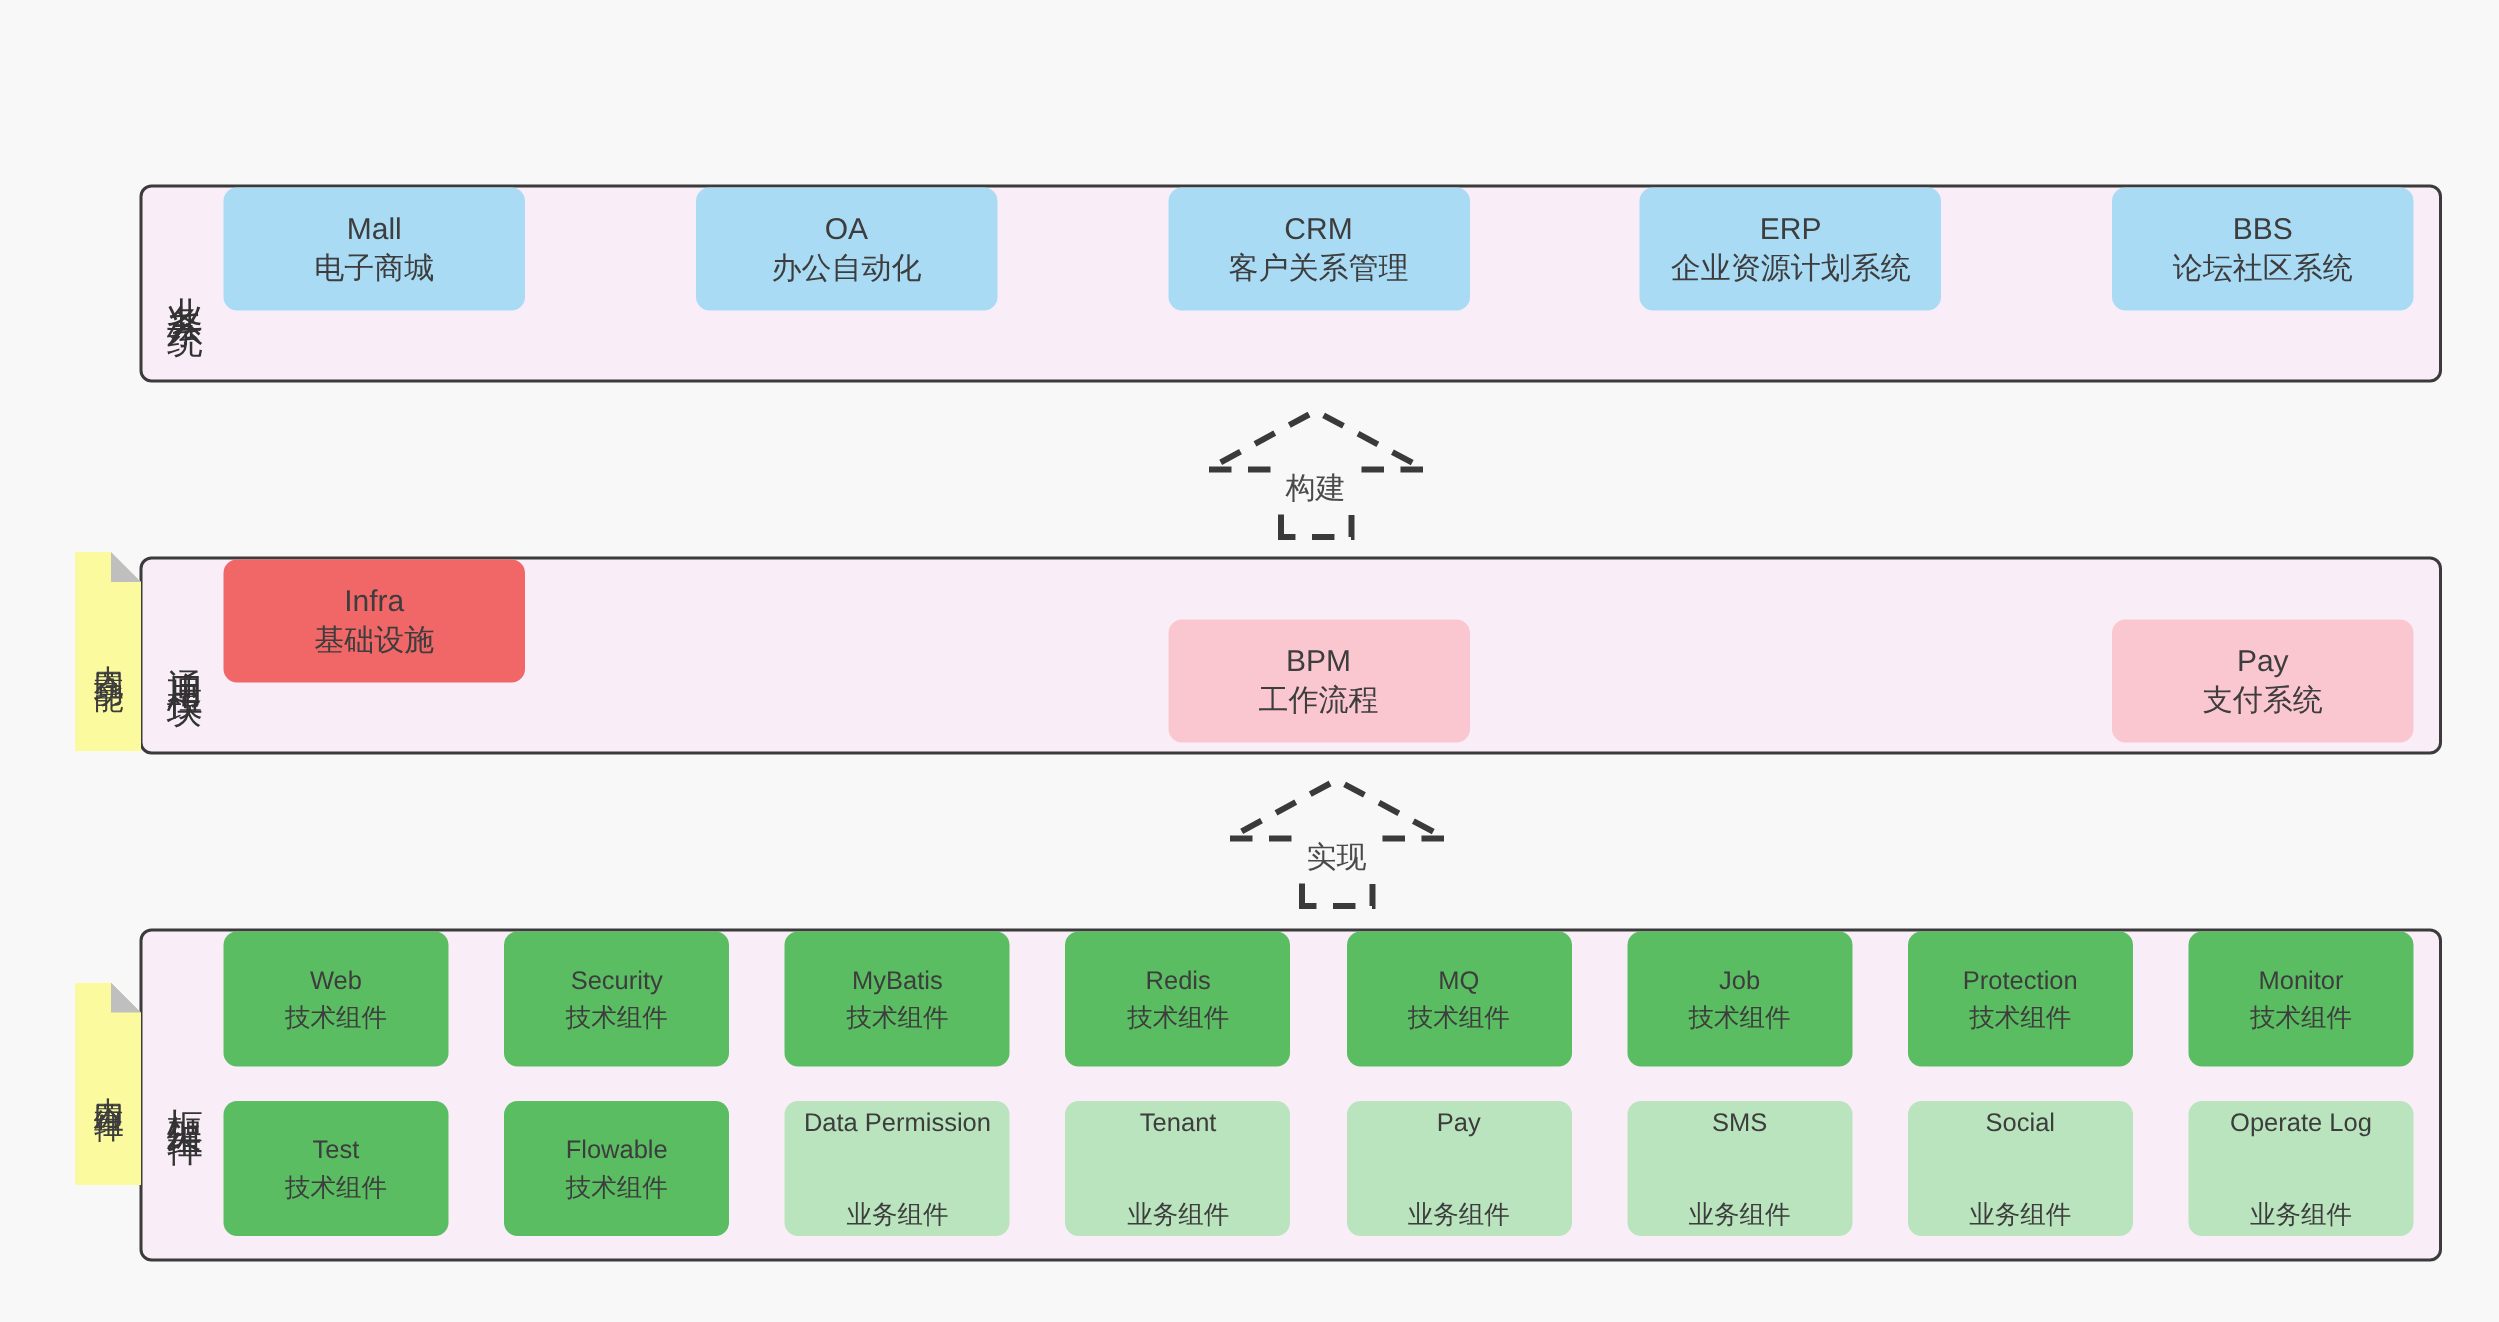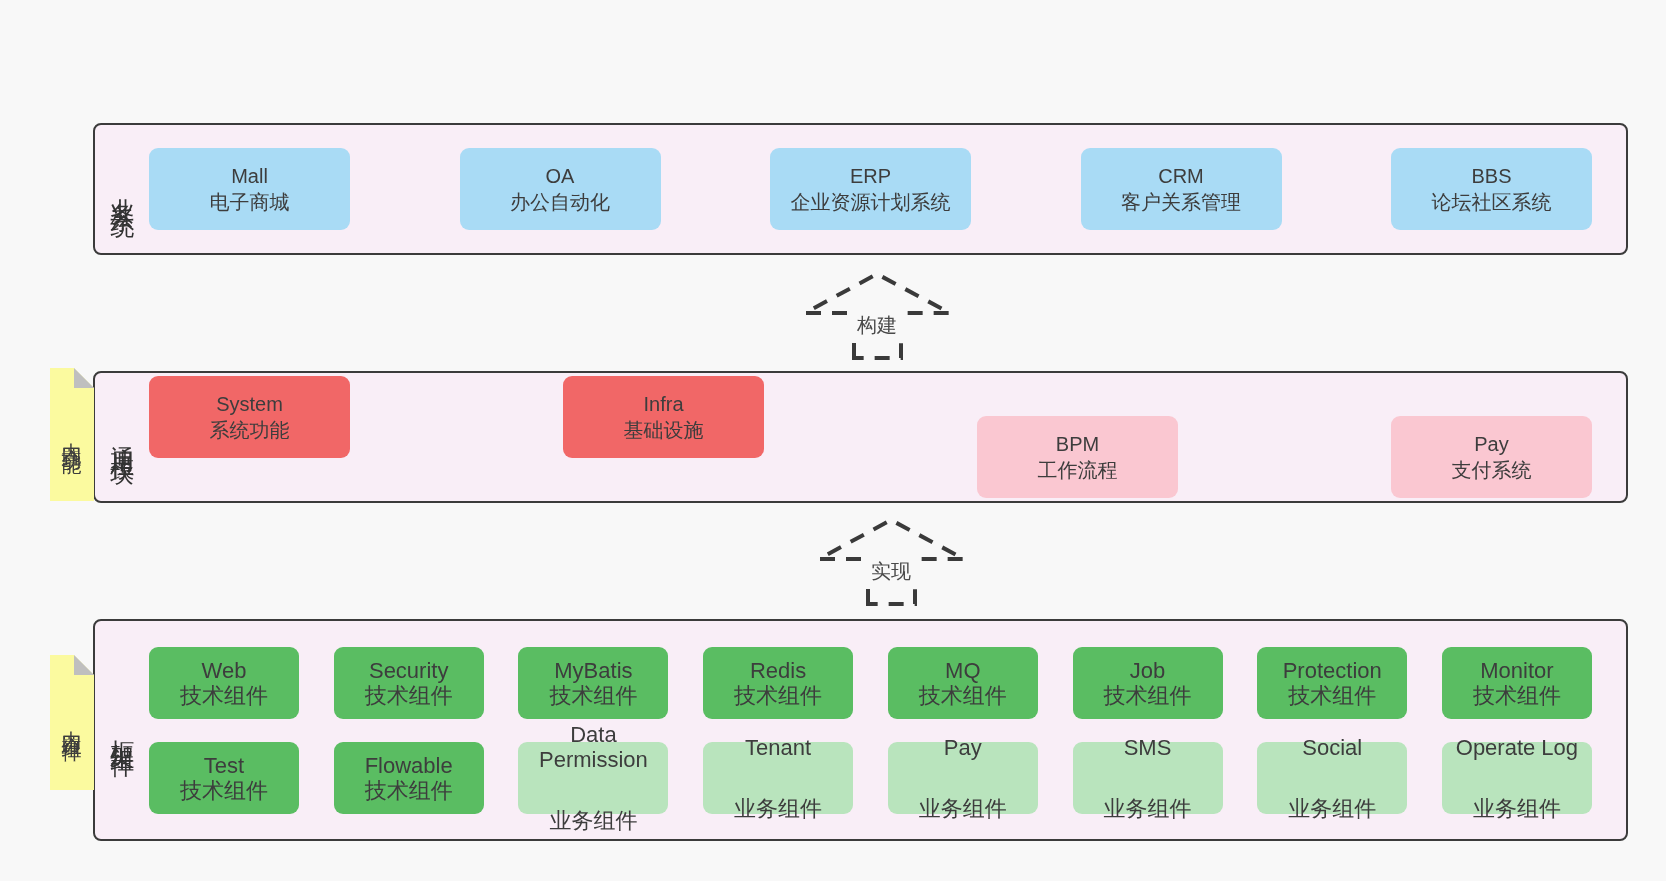--- a/index.html
+++ b/index.html
@@ -28,31 +28,31 @@
   #band-framework{top:619px;height:222px;}
   .band-label{
     width:54px;display:flex;align-items:center;justify-content:center;
     font-size:24px;color:#333;
   }
   .band-label span{
     writing-mode:vertical-rl;text-orientation:upright;
     letter-spacing:5px;line-height:1.1;
   }
   .band-content{
-    flex:1;display:flex;flex-direction:column;justify-content:center;
-    gap:23px;padding-right:34px;
+    flex:1;display:flex;flex-direction:column;
+    gap:23px;padding-right:17px;
   }
   .row{display:flex;justify-content:space-between;}
   .box{
     height:82px;border-radius:9px;
     display:flex;flex-direction:column;align-items:center;justify-content:center;
     text-align:center;font-size:20px;line-height:26px;padding:2px;
   }
   #band-business .box,#band-modules .box{width:201px;}
-  #band-framework .box{width:150px;height:72px;font-size:22px;line-height:25px;}
+  #band-framework .box{width:150px;height:90px;font-size:17px;line-height:25px;}
   .box.blue{background:var(--blue);}
   .box.red{background:var(--red);}
   .box.pink{background:var(--pink);margin-top:40px;}
   .box.green{background:var(--green);}
   .box.light_green{background:var(--light-green);gap:36px;}
   .note{
     position:absolute;left:50px;width:44px;z-index:3;
     background:var(--note-yellow);
     display:flex;align-items:center;justify-content:center;
     clip-path:polygon(0 0, calc(100% - 20px) 0, 100% 20px, 100% 100%, 0 100%);
@@ -82,26 +82,26 @@
       <div class="row">
         <div class="box blue">
           <div>Mall</div>
           <div>电子商城</div>
         </div>
         <div class="box blue">
           <div>OA</div>
           <div>办公自动化</div>
         </div>
         <div class="box blue">
+          <div>CRM</div>
+          <div>客户关系管理</div>
+        </div>
+        <div class="box blue">
           <div>ERP</div>
           <div>企业资源计划系统</div>
-        </div>
-        <div class="box blue">
-          <div>CRM</div>
-          <div>客户关系管理</div>
         </div>
         <div class="box blue">
           <div>BBS</div>
           <div>论坛社区系统</div>
         </div>
       </div>
     </div>
 </div>
 
 <svg class="arrow" id="arrow-build" viewBox="0 0 200 100">
@@ -110,24 +110,20 @@
   <text x="98" y="69" text-anchor="middle" font-size="20" fill="#4a4a4a">构建</text>
 </svg>
 
 <div class="band" id="band-modules">
   <div class="band-label">
     <span>通用模块</span>
   </div>
   <div class="band-content">
       <div class="row">
         <div class="box red">
-          <div>System</div>
-          <div>系统功能</div>
-        </div>
-        <div class="box red">
           <div>Infra</div>
           <div>基础设施</div>
         </div>
         <div class="box pink">
           <div>BPM</div>
           <div>工作流程</div>
         </div>
         <div class="box pink">
           <div>Pay</div>
           <div>支付系统</div>

